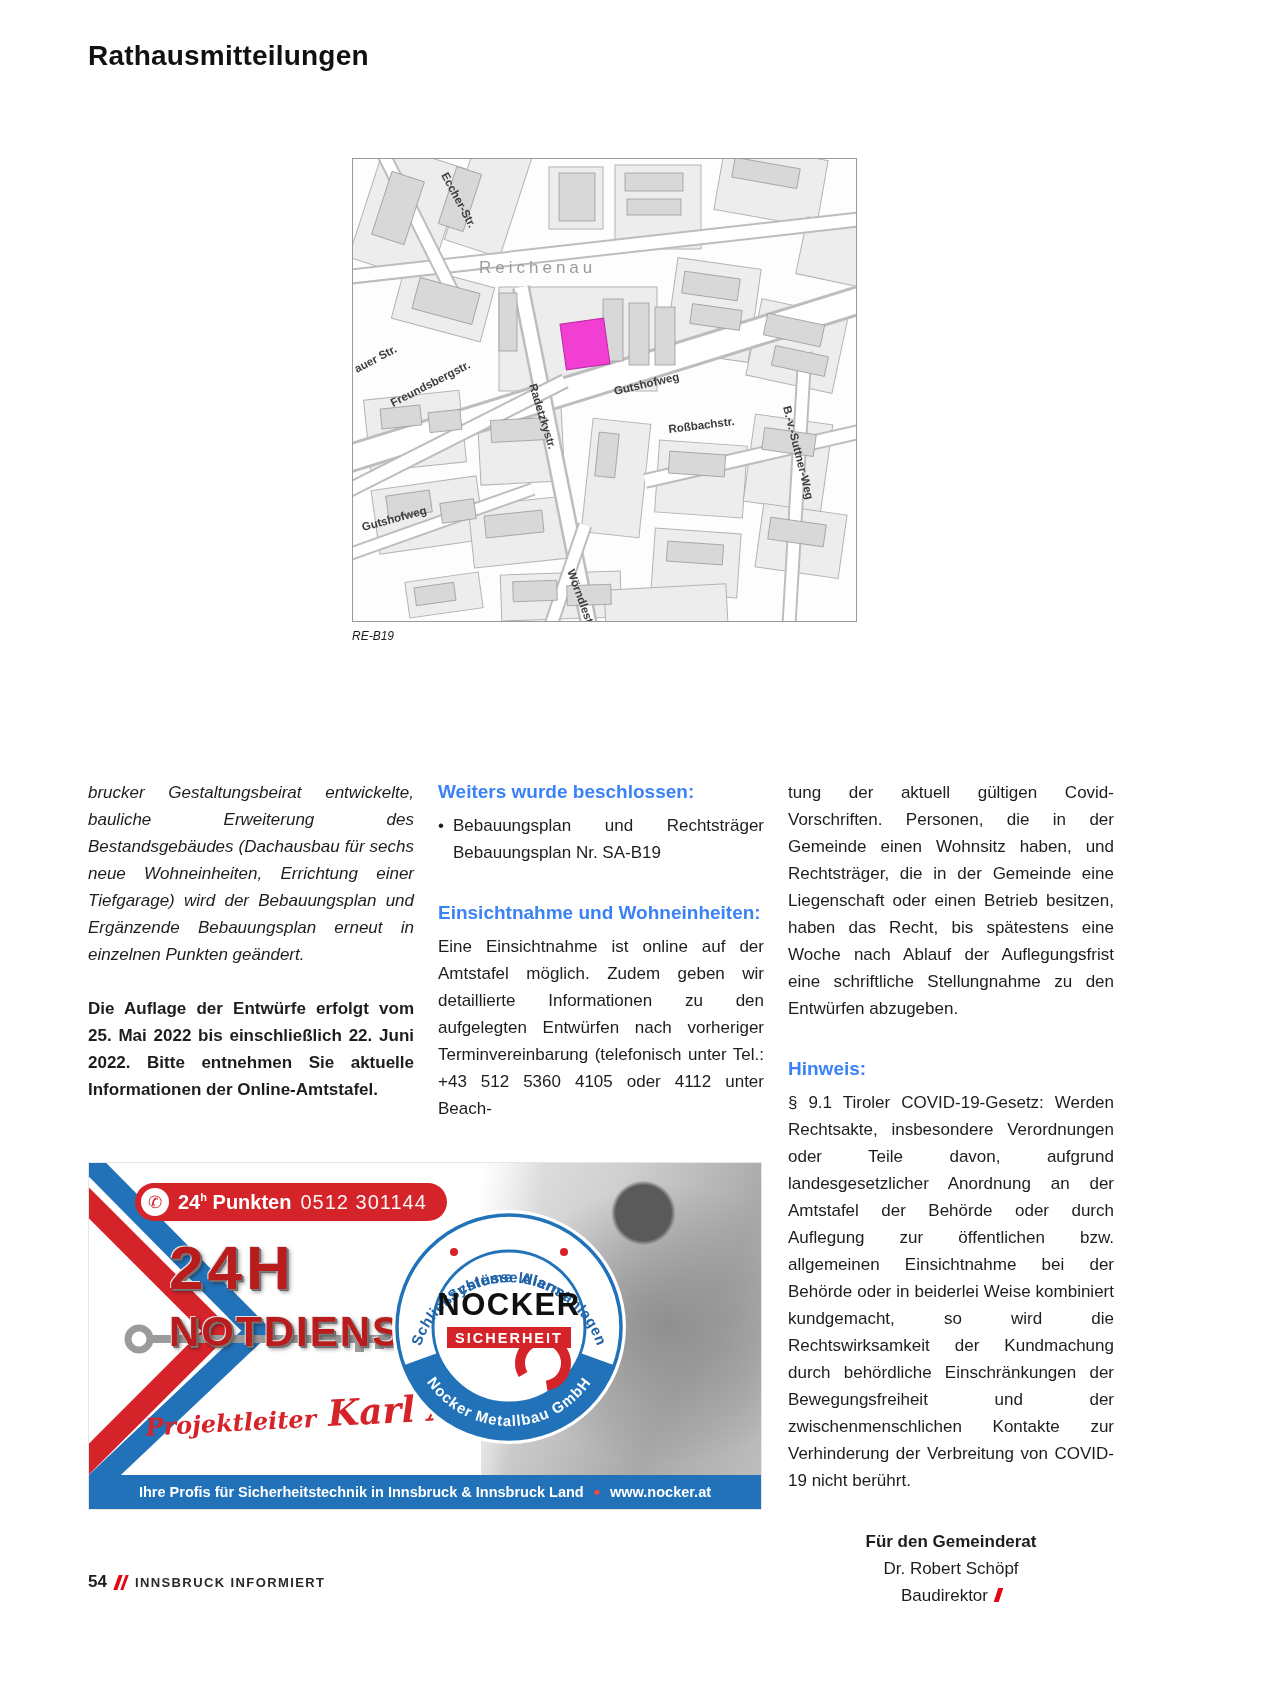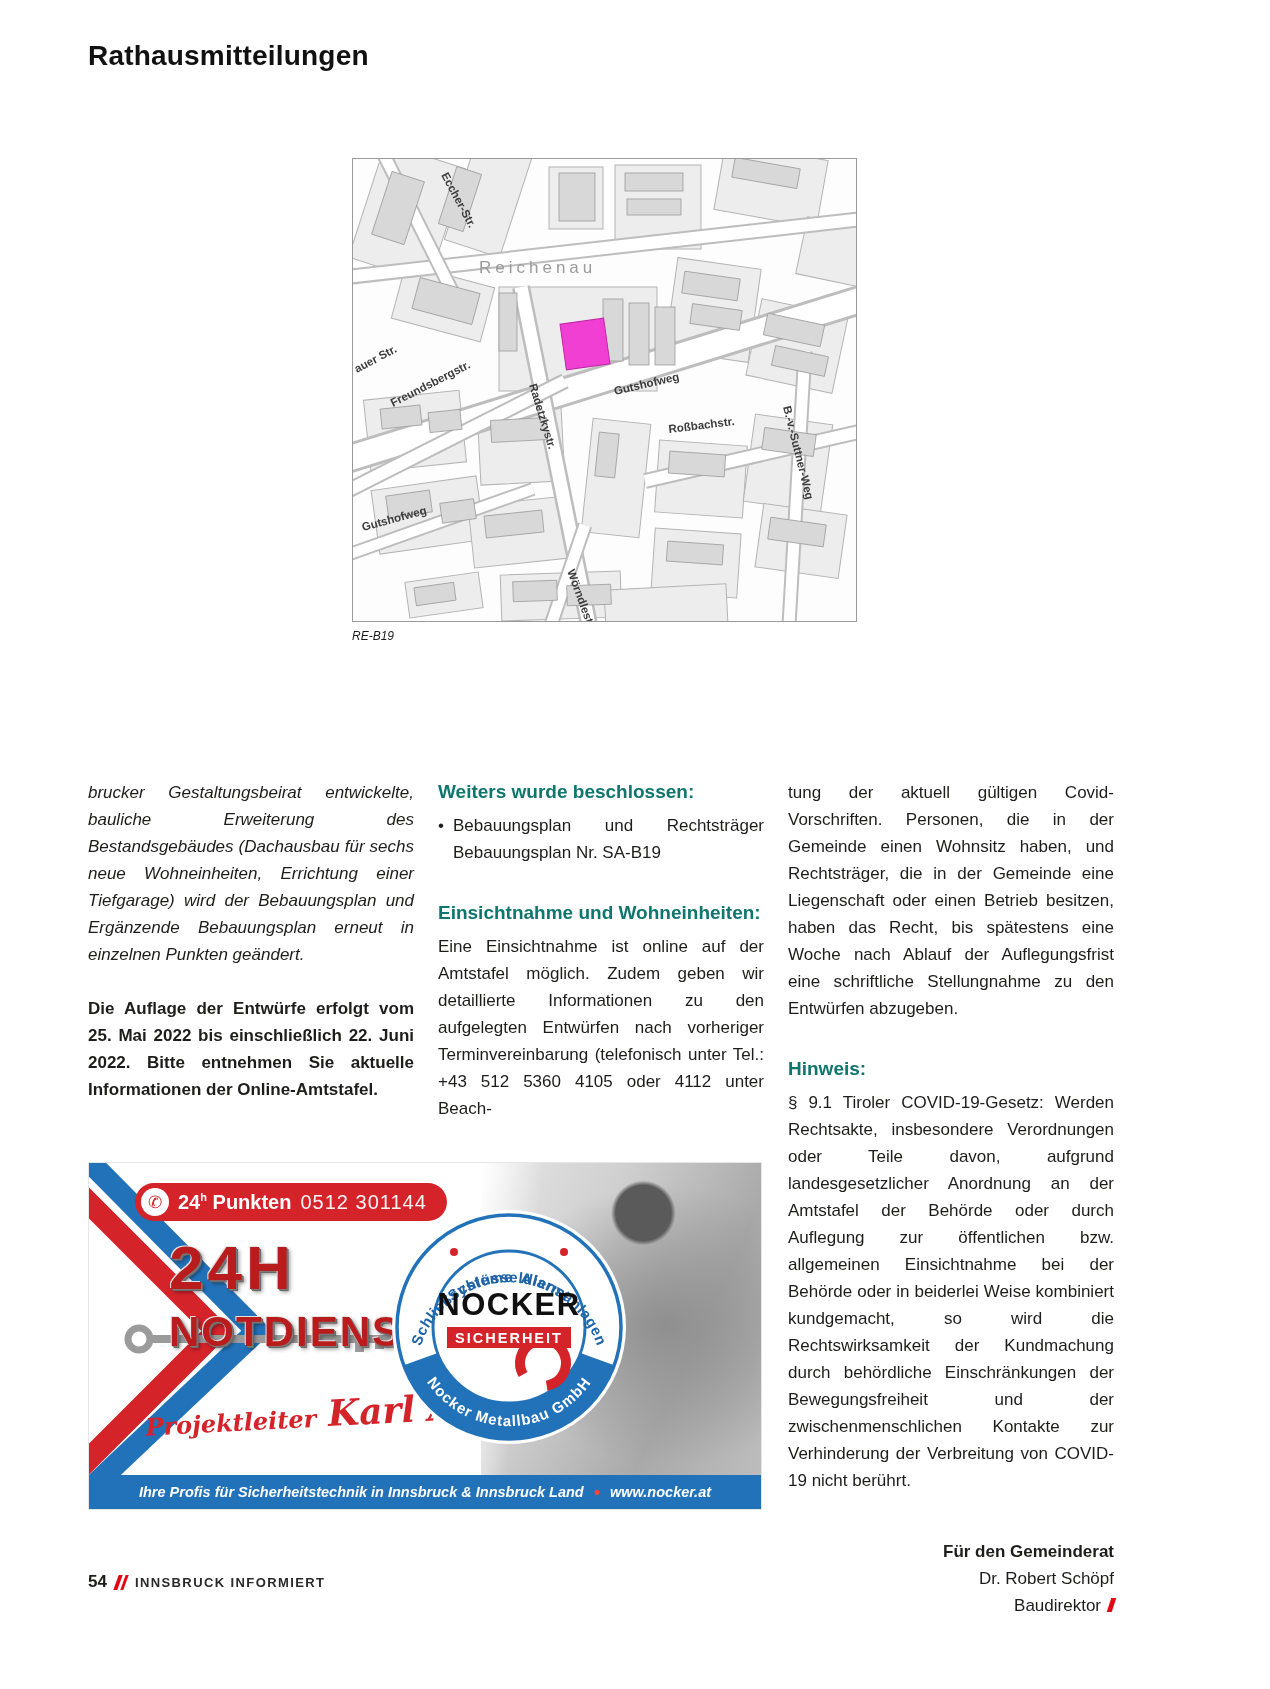--- a/index.html
+++ b/index.html
@@ -15,27 +15,27 @@
   .map-caption{margin-top:7px;font-size:12px;font-style:italic;color:#1a1a1a;}
   .st{font-size:11.5px;font-weight:700;fill:#3c3c3c;}
   .district{font-size:17px;letter-spacing:4px;fill:#9b9b9b;}
 
   
   .columns{position:absolute;left:88px;top:779px;width:1026px;display:flex;gap:24px;}
   .col{flex:1;font-size:17px;line-height:27px;text-align:justify;}
   .col p{margin:0;}
   .ital{font-style:italic;}
   .boldp{font-weight:700;margin-top:27px !important;}
-  h2.red{color:#0f766e;font-size:19px;line-height:25px;font-weight:700;margin:0 0 8px;text-align:left;}
+  h2.red{color:#3b82f6;font-size:19px;line-height:25px;font-weight:700;margin:0 0 8px;text-align:left;}
   h2.red.spaced{margin-top:34px;}
   ul.bullets{margin:0;padding:0;list-style:none;}
   ul.bullets li{position:relative;padding-left:15px;}
   ul.bullets li::before{content:"\2022";position:absolute;left:0;top:0;}
   .jlast{text-align-last:justify;}
-  .signature{margin-top:44px;text-align:right;line-height:27px;}
+  .signature{margin-top:34px;text-align:center;line-height:27px;}
   .sig-bold{font-weight:700;}
   .end-mark{display:inline-block;width:5px;height:14px;background:#e30613;transform:skewX(-18deg);
             margin-left:8px;vertical-align:-1px;}
 
   
   .ad{position:absolute;left:88px;top:1162px;width:672px;height:346px;background:#fff;
       border:1px solid #e6e6e6;box-sizing:content-box;overflow:hidden;}
   .chevrons{position:absolute;left:0;top:0;z-index:1;}
   .ad-photo{position:absolute;left:392px;top:0;width:280px;height:312px;z-index:0;
     background:
@@ -58,21 +58,21 @@
   .script{position:absolute;left:56px;top:228px;z-index:2;color:#d5232a;
           font-family:"DejaVu Serif",serif;font-style:italic;transform:rotate(-3deg);white-space:nowrap;}
   .script .s1{font-size:24px;font-weight:700;margin-right:12px;}
   .script .s2{font-size:36px;font-weight:700;}
   .badge{position:absolute;left:300px;top:44px;z-index:4;}
   .ring-text{font-size:15px;font-weight:700;fill:#1f63a8;letter-spacing:.5px;}
   .ring-bottom{font-size:15px;font-weight:700;fill:#ffffff;letter-spacing:1px;}
   .brand{font-size:31px;font-weight:900;fill:#101010;letter-spacing:1.5px;}
   .brand-sub{font-size:14.5px;font-weight:700;fill:#ffffff;letter-spacing:2px;}
   .ad-bar{position:absolute;left:0;top:312px;width:672px;height:34px;background:#2272b9;color:#fff;z-index:5;
-          display:flex;align-items:center;justify-content:center;gap:10px;font-size:14.5px;font-weight:700;white-space:nowrap;font-style:italic;}
+          display:flex;align-items:center;justify-content:center;gap:10px;font-size:14.5px;font-weight:700;white-space:nowrap;}
   .bar-dot{color:#ff4438;font-size:18px;line-height:1;}
 
   
   .footer{position:absolute;left:88px;top:1572px;display:flex;align-items:center;gap:9px;}
   .pg{font-size:17px;font-weight:700;}
   .fdiv{display:flex;gap:3px;transform:skewX(-20deg);}
   .fdiv i{display:block;width:3.5px;height:15px;background:#e30613;}
   .mag{font-size:13px;letter-spacing:1.4px;font-weight:700;color:#2a2a2a;}
 </style>
 </head>

